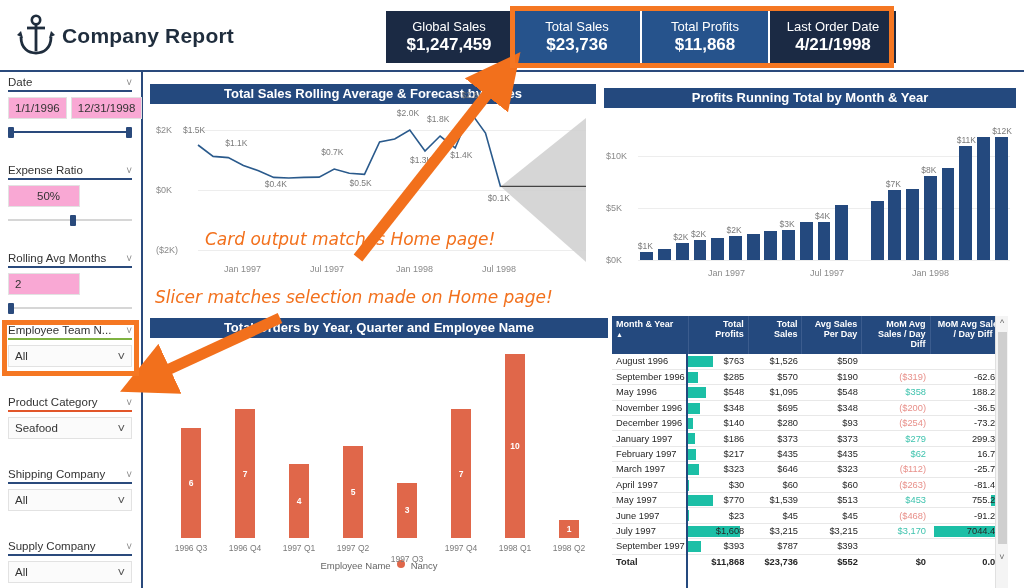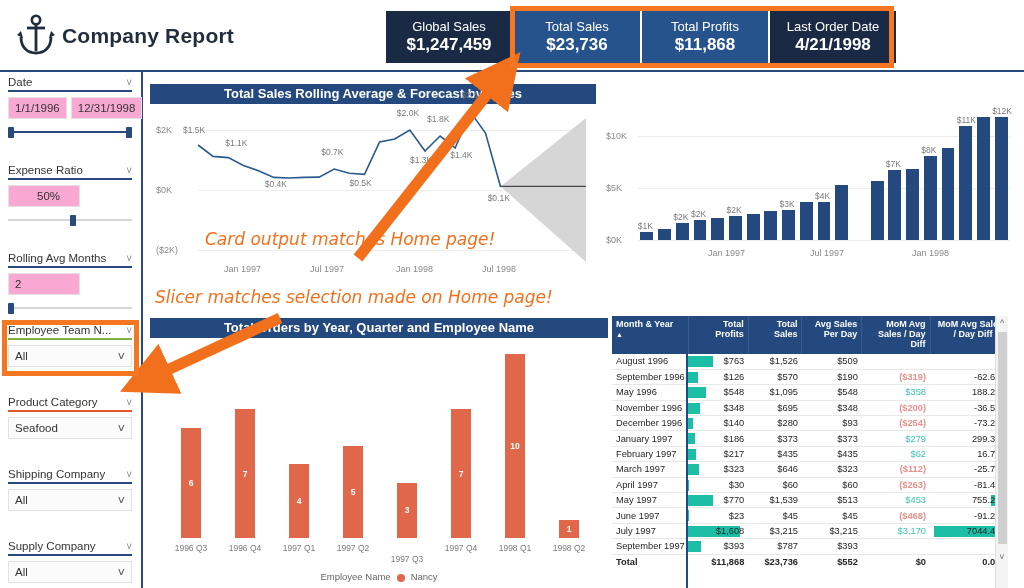--- a/index.html
+++ b/index.html
@@ -91,21 +91,21 @@
     padding: 3px 4px; text-align: left; vertical-align: top; height: 38px;
     border-right: 1px solid #3b5c8e;
   }
   thead th.num { text-align: right; }
   tbody td {
     padding: 2px 4px; color: #252525; border-bottom: 1px solid #e8e8e8;
     height: 15.4px; overflow: hidden; white-space: nowrap;
   }
   tbody td.num { text-align: right; }
   tbody tr.total td { font-weight: bold; border-bottom: none; border-top: 1px solid #c8c8c8; }
-  .neg { color: #e8908a; font-weight: bold; }
+  .neg { color: #e8908a; }
   .pos { color: #3fc3ae; }
   .bar-cell { position: relative; }
   .bar-cell .bar {
     position: absolute; left: 0; top: 2px; height: 11px; background: #1cbfa6;
   }
   .bar-cell .txt { position: relative; display: block; text-align: right; }
   .pct-cell { position: relative; }
   .pct-cell .pbar { position: absolute; top: 2px; height: 11px; background: #1cbfa6; }
   .pct-cell .ptxt { position: relative; display: block; text-align: right; }
   .colsep { position: absolute; top: 0; bottom: 0; width: 2px; background: #24497e; }
@@ -267,20 +267,21 @@
       <div class="dlabel" style="left: 311.376px; top: -14px;">$2.6K</div>
       <div class="dlabel" style="left: 337.64px; top: 89px;">$0.1K</div>
       <div class="axis-label" style="left: 74px; top: 160px;">Jan 1997</div>
       <div class="axis-label" style="left: 160px; top: 160px;">Jul 1997</div>
       <div class="axis-label" style="left: 246px; top: 160px;">Jan 1998</div>
       <div class="axis-label" style="left: 332px; top: 160px;">Jul 1998</div>
     </div>
 </div>
 
 <div class="panel" style="left:604px; top:88px; width:412px; height:196px;">
+  <div class="panel-title">Profits Running Total by Month &amp; Year</div>
   <div class="plot" id="profit-plot" style="height:176px;">
       <div class="gridline" style="left: 34px; right: 6px; top: 48px;"></div>
       <div class="axis-label" style="left: 2px; top: 43px;">$10K</div>
       <div class="gridline" style="left: 34px; right: 6px; top: 100px;"></div>
       <div class="axis-label" style="left: 2px; top: 95px;">$5K</div>
       <div class="gridline" style="left: 34px; right: 6px; top: 152px;"></div>
       <div class="axis-label" style="left: 2px; top: 147px;">$0K</div>
       <div style="position: absolute; left: 36.48px; top: 144.065px; width: 12.7543px; height: 7.9352px; background: rgb(36, 73, 126);"></div>
       <div class="dlabel" style="left: 33.8571px; top: 133.065px;">$1K</div>
       <div style="position: absolute; left: 54.1943px; top: 141.101px; width: 12.7543px; height: 10.8992px; background: rgb(36, 73, 126);"></div>
@@ -338,21 +339,21 @@
       <div style="position: absolute; left: 300.74px; top: 71.2px; width: 20.52px; height: 128.8px; background: rgb(224, 103, 74);"></div>
       <div style="position: absolute; left: 300.74px; width: 20.52px; top: 130.6px; text-align: center; font-size: 8.5px; color: rgb(255, 255, 255); font-weight: bold;">7</div>
       <div style="position: absolute; left: 284px; width: 54px; top: 205px; text-align: center; font-size: 8.5px; color: rgb(122, 122, 122);">1997 Q4</div>
       <div style="position: absolute; left: 354.74px; top: 16px; width: 20.52px; height: 184px; background: rgb(224, 103, 74);"></div>
       <div style="position: absolute; left: 354.74px; width: 20.52px; top: 103px; text-align: center; font-size: 8.5px; color: rgb(255, 255, 255); font-weight: bold;">10</div>
       <div style="position: absolute; left: 338px; width: 54px; top: 205px; text-align: center; font-size: 8.5px; color: rgb(122, 122, 122);">1998 Q1</div>
       <div style="position: absolute; left: 408.74px; top: 181.6px; width: 20.52px; height: 18.4px; background: rgb(224, 103, 74);"></div>
       <div style="position: absolute; left: 408.74px; width: 20.52px; top: 185.8px; text-align: center; font-size: 8.5px; color: rgb(255, 255, 255); font-weight: bold;">1</div>
       <div style="position: absolute; left: 392px; width: 54px; top: 205px; text-align: center; font-size: 8.5px; color: rgb(122, 122, 122);">1998 Q2</div>
     </div>
-  <div id="orders-legend" style="height:22px;display:flex;align-items:flex-end;justify-content:center;gap:6px;font-size:9.5px;color:#666;">
+  <div id="orders-legend" style="height:22px;display:flex;align-items:flex-start;justify-content:center;gap:6px;font-size:9.5px;color:#666;">
     <span>Employee Name</span>
     <span style="display:inline-block;width:8px;height:8px;border-radius:50%;background:#e0674a;"></span>
     <span>Nancy</span>
   </div>
 </div>
 
 <svg style="position:absolute;left:0;top:0;width:1024px;height:588px;pointer-events:none;z-index:4">
   <defs>
     <marker id="ah" markerWidth="5" markerHeight="5" refX="2" refY="2.5" orient="auto">
       <path d="M0,0 L5,2.5 L0,5 Z" fill="#f2701c"></path>
@@ -390,21 +391,21 @@
           <td class="num">$509</td>
           <td class="num "></td>
           <td class="num pct-cell">
             <span class="ptxt"></span>
           </td>
         </tr>
         <tr>
           <td>September 1996</td>
           <td class="num bar-cell">
             <span class="bar" style="width:9.36px"></span>
-            <span class="txt">$126</span>
+            <span class="txt">$285</span>
           </td>
           <td class="num">$570</td>
           <td class="num">$190</td>
           <td class="num neg">($319)</td>
           <td class="num pct-cell">
             <span class="ptxt">-62.6%</span>
           </td>
         </tr>
         <tr>
           <td>May 1996</td>

